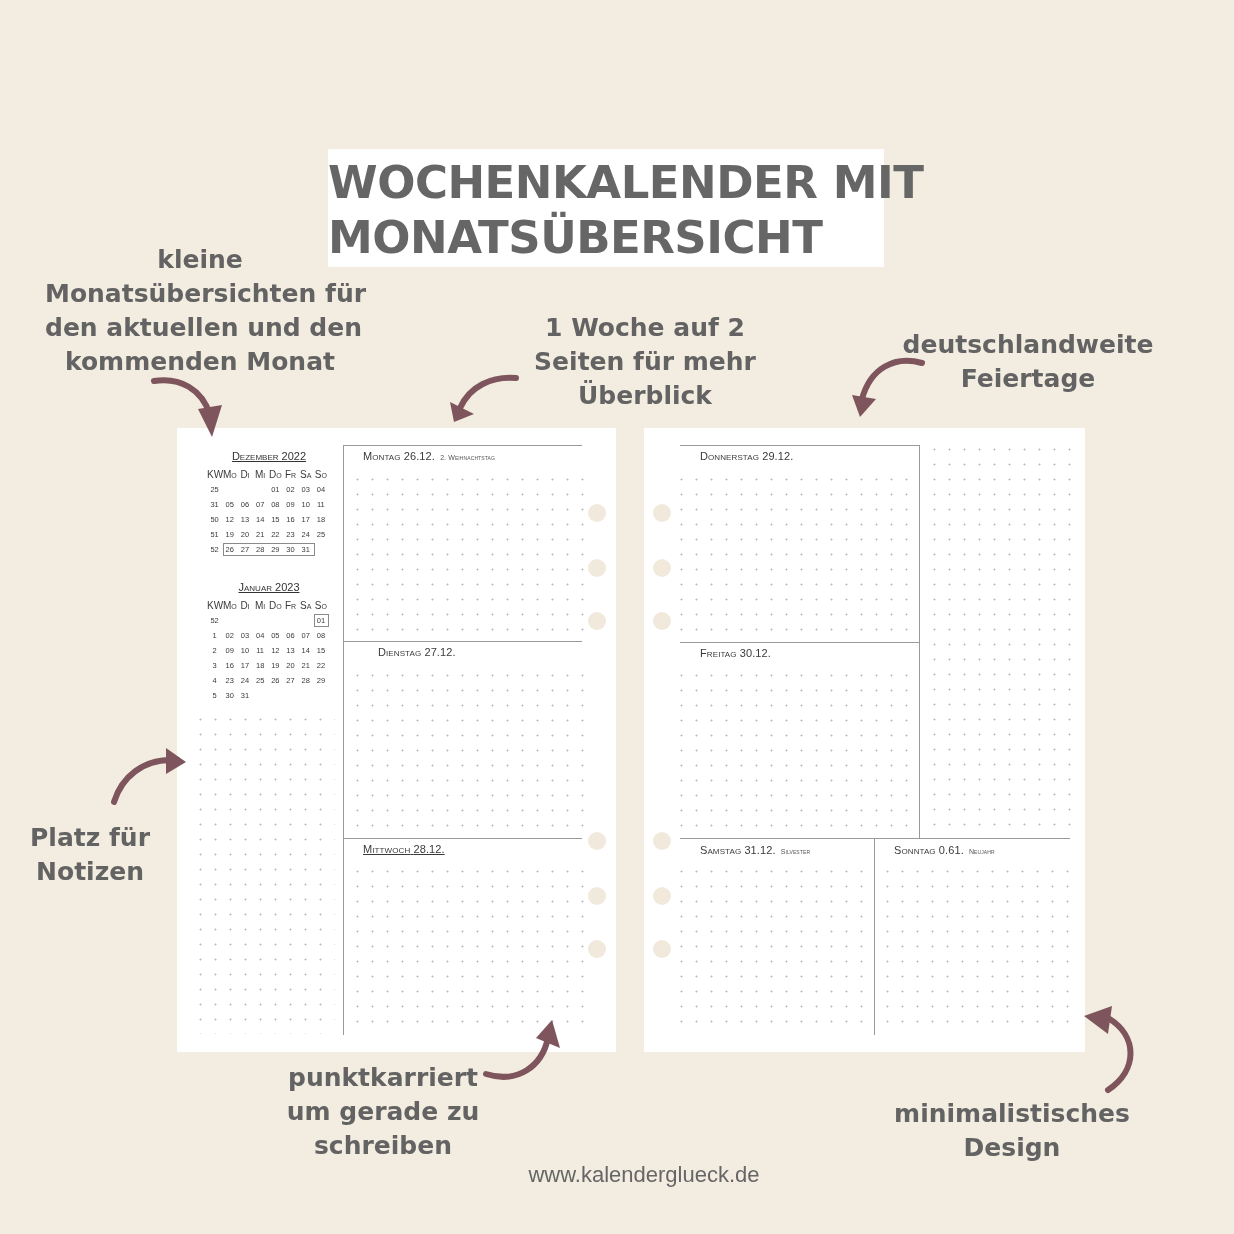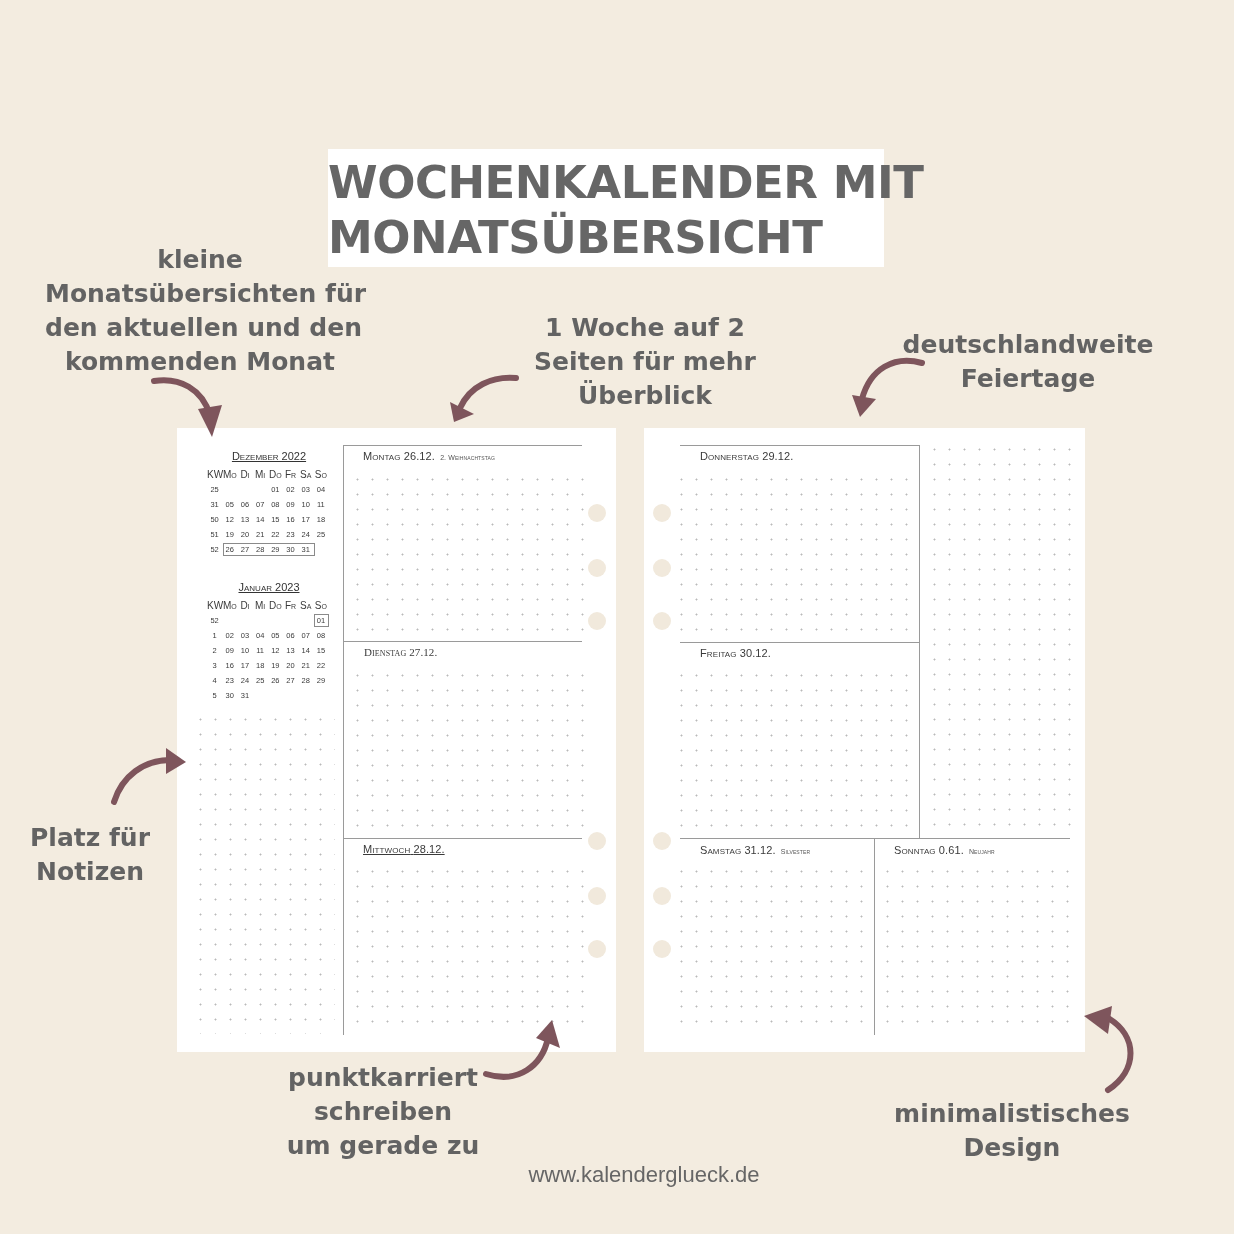--- a/index.html
+++ b/index.html
@@ -58,22 +58,22 @@
 <div class="annot" style="left:898px; top:328px; width:260px;">
   <div>deutschlandweite</div>
   <div>Feiertage</div>
 </div>
 <div class="annot" style="left:20px; top:821px; width:140px;">
   <div>Platz für</div>
   <div>Notizen</div>
 </div>
 <div class="annot" style="left:268px; top:1061px; width:230px;">
   <div>punktkarriert</div>
+  <div>um gerade zu</div>
   <div>schreiben</div>
-  <div>um gerade zu</div>
 </div>
 <div class="annot" style="left:888px; top:1097px; width:248px;">
   <div>minimalistisches</div>
   <div>Design</div>
 </div>
 
 <div class="page left"></div>
 
 <div class="dots" style="left:193px; top:712px; width:142px; height:322px;"></div>
 
@@ -223,21 +223,21 @@
 
 <div class="dots" style="left:350px; top:472px; width:234px; height:165px;"></div>
 <div class="dots" style="left:350px; top:668px; width:234px; height:165px;"></div>
 <div class="dots" style="left:350px; top:864px; width:234px; height:168px;"></div>
 
 <div class="day-label" style="left:355px; top:450px;">
   <span class="sc">Montag</span>
   <span>26.12.</span>
   <span class="holiday">2. Weihnachtstag</span>
 </div>
-<div class="day-label" style="left:356px; top:646px;font-family:Liberation Serif, serif;">
+<div class="day-label" style="left:370px; top:646px;">
   <span class="sc">Dienstag</span>
   <span>27.12.</span>
 </div>
 <div class="day-label" style="left:355px; top:843px;text-decoration:underline;">
   <span class="sc">Mittwoch</span>
   <span>28.12.</span>
 </div>
 
 <div class="page right"></div>
 

